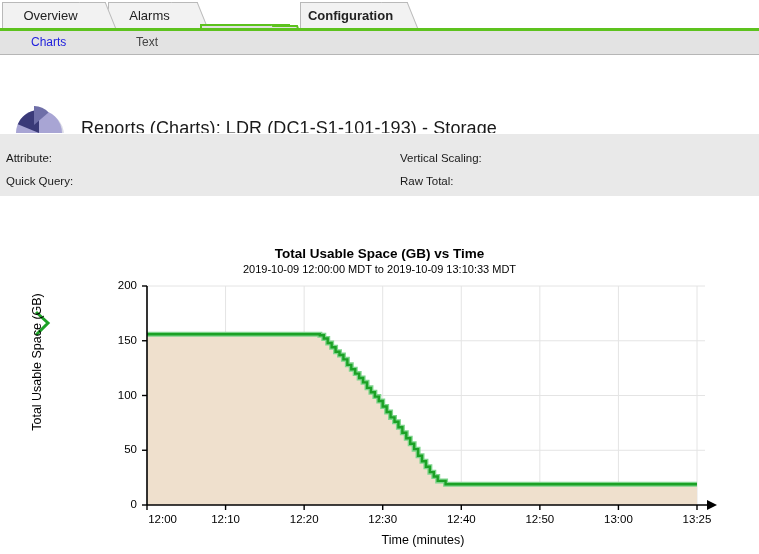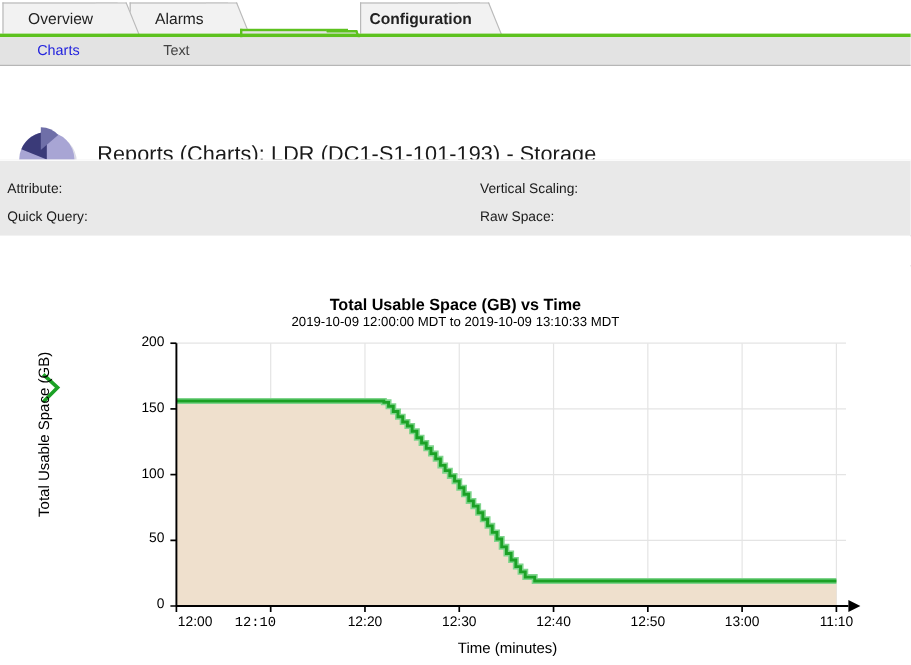--- a/index.html
+++ b/index.html
@@ -213,21 +213,21 @@
       </g>
     </svg>
     <div class="page-title">Reports (Charts): LDR (DC1-S1-101-193) - Storage</div>
     <div class="hr-title"></div>
   </div>
 
   <div class="querypanel">
     <div class="qlabel lbl-attr">Attribute:</div>
     <div class="qlabel lbl-qq">Quick Query:</div>
     <div class="qlabel lbl-vs">Vertical Scaling:</div>
-    <div class="qlabel lbl-raw">Raw Space:</div>
+    <div class="qlabel lbl-raw">Raw Total:</div>
 
     <div class="selwrap sel-attr">
       <span class="val">Total Usable Space</span>
       <span class="arrow">▼</span>
     </div>
 
     <div class="selwrap sel-qq">
       <span class="val">Custom Query</span>
       <span class="arrow">▼</span>
     </div>
@@ -285,22 +285,22 @@
   <div class="ct-sub">2019-10-09 12:00:00 MDT to 2019-10-09 13:10:33 MDT</div>
   <div class="ylab">Total Usable Space (GB)</div>
   <div class="xlab">Time (minutes)</div>
   <div id="ticklabels">
       <div class="ticklab" style="left: 0px; width: 137px; text-align: right; top: 498px;">0</div>
       <div class="ticklab" style="left: 0px; width: 137px; text-align: right; top: 443.25px;">50</div>
       <div class="ticklab" style="left: 0px; width: 137px; text-align: right; top: 388.5px;">100</div>
       <div class="ticklab" style="left: 0px; width: 137px; text-align: right; top: 333.75px;">150</div>
       <div class="ticklab" style="left: 0px; width: 137px; text-align: right; top: 279px;">200</div>
       <div class="ticklab" style="left: 117px; width: 60px; text-align: right; top: 513px;">12:00</div>
-      <div class="ticklab" style="left: 195.571px; width: 60px; top: 513px; font-family: Liberation Mono, monospace;">12:10</div>
+      <div class="ticklab" style="left: 195.571px; width: 60px; text-align: center; top: 513px;">12:10</div>
       <div class="ticklab" style="left: 274.143px; width: 60px; text-align: center; top: 513px;">12:20</div>
       <div class="ticklab" style="left: 352.714px; width: 60px; text-align: center; top: 513px;">12:30</div>
       <div class="ticklab" style="left: 431.286px; width: 60px; text-align: center; top: 513px;">12:40</div>
       <div class="ticklab" style="left: 509.857px; width: 60px; text-align: center; top: 513px;">12:50</div>
       <div class="ticklab" style="left: 588.429px; width: 60px; text-align: center; top: 513px;">13:00</div>
-      <div class="ticklab" style="left: 667px; width: 60px; text-align: center; top: 513px;">11:10</div>
+      <div class="ticklab" style="left: 667px; width: 60px; text-align: center; top: 513px;">13:25</div>
     </div>
 
 </div>
 
 </body></html>

